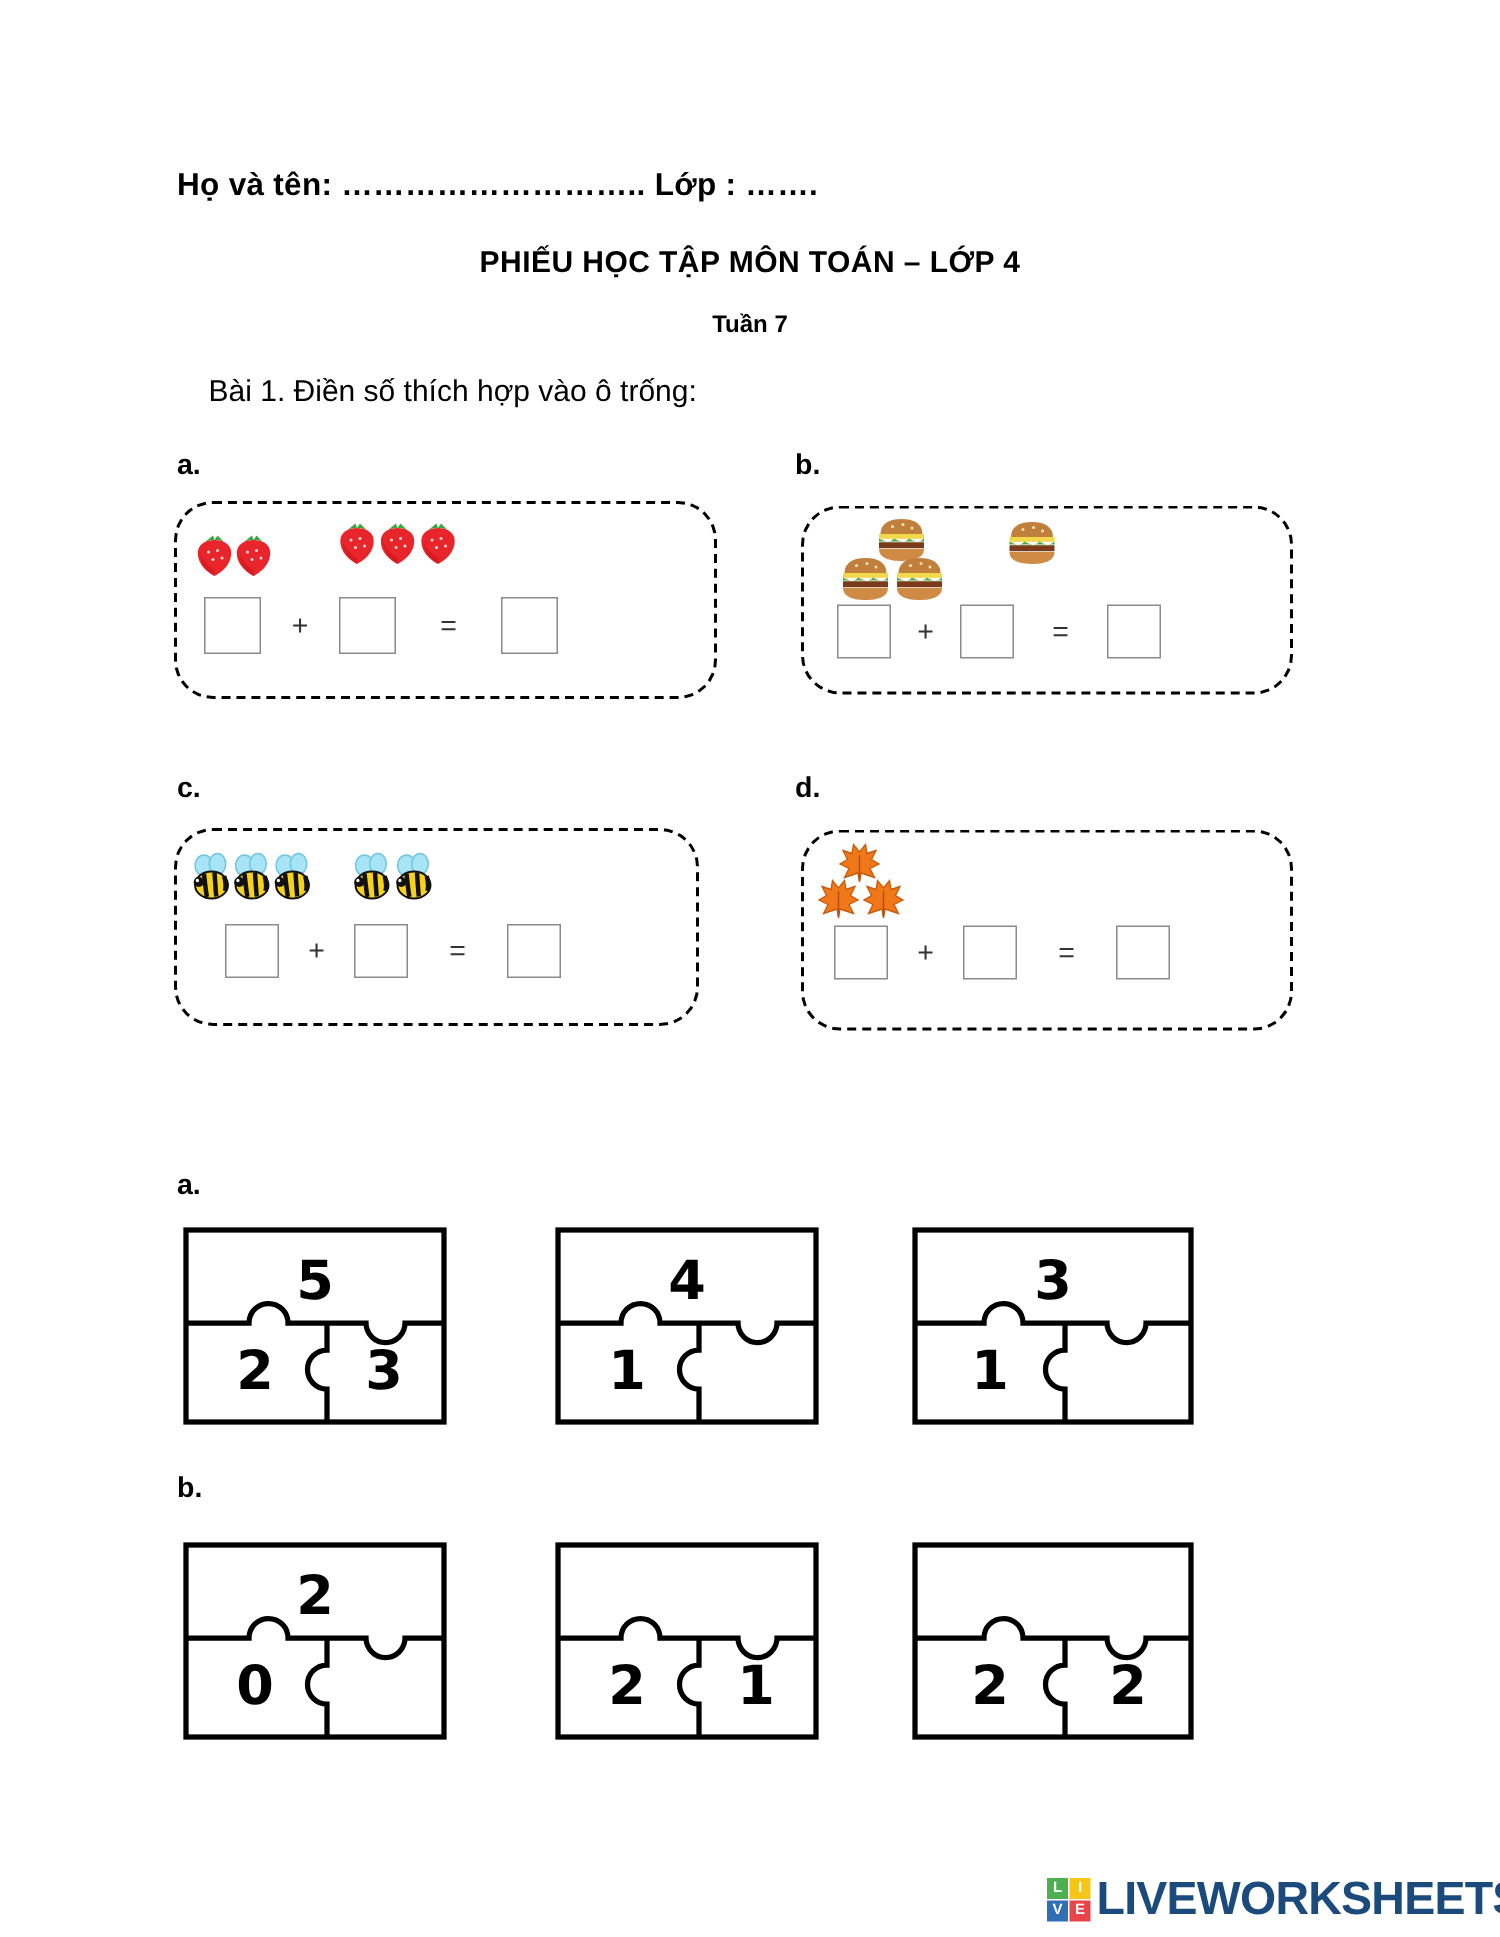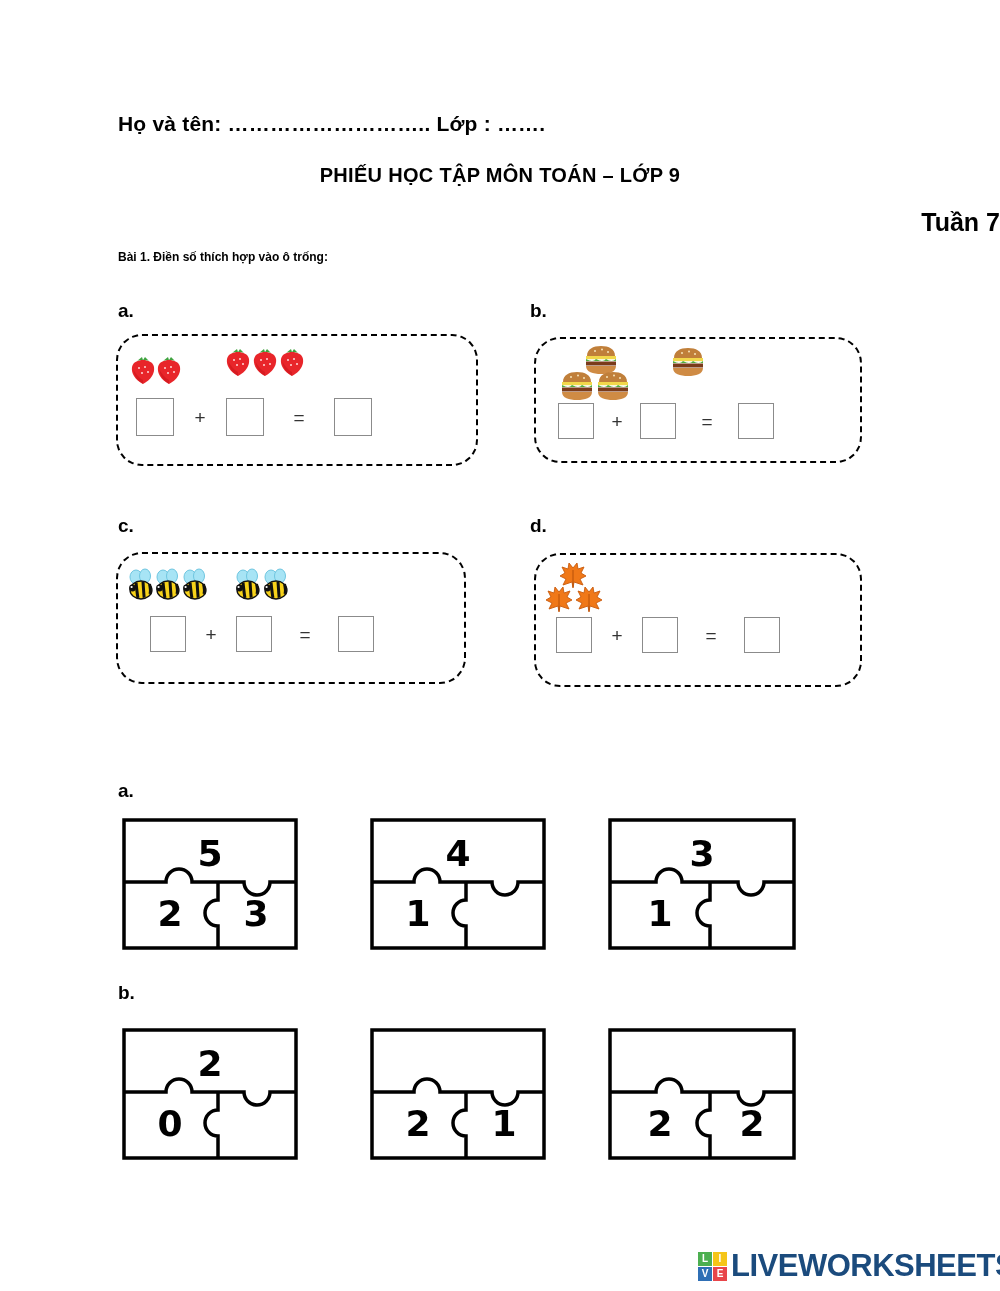--- a/index.html
+++ b/index.html
@@ -41,29 +41,30 @@
     font-size: 20px;
     font-weight: bold;
     letter-spacing: .3px;
     padding-left: 0px;
   }
   .hdr-week {
     position: absolute;
     left: 0;
     top: 208px;
     width: 1000px;
-    text-align: right;
-    font-size: 25px;
+    text-align: center;
+    font-size: 16px;
     font-weight: bold;
   }
   .task-heading {
     position: absolute;
-    font-size: 12px;
-    font-weight: bold;
+    font-size: 20px;
+    font-weight: normal;
     white-space: nowrap;
+    margin-left: 21px;
   }
   #bai1-heading { left: 118px; top: 250px; }
   #bai2-heading { left: 118px; top: 730px; }
 
   .sub-label {
     position: absolute;
     font-size: 19px;
     font-weight: bold;
   }
 
@@ -152,21 +153,21 @@
     color: #1b4b7d;
     white-space: nowrap;
   }
 </style>
 </head>
 <body>
 
 <div class="page">
 
   <div class="hdr-name">Họ và tên: ……………………….. Lớp : …….</div>
-  <div class="hdr-title">PHIẾU HỌC TẬP MÔN TOÁN – LỚP 9</div>
+  <div class="hdr-title">PHIẾU HỌC TẬP MÔN TOÁN – LỚP 4</div>
   <div class="hdr-week">Tuần 7</div>
 
   <div class="task-heading" id="bai1-heading">Bài 1. Điền số thích hợp vào ô trống:</div>
 
   <div class="sub-label" style="left:118px; top:300px;">a.</div>
   <div class="ex-box" id="ex-a" style="left:116px; top:334px; width:362px; height:132px;">
 
     <div class="icon-group" style="left:10px; top:18px;">
       <span class="ico">
         <svg width="30" height="32" viewBox="0 0 30 32">

